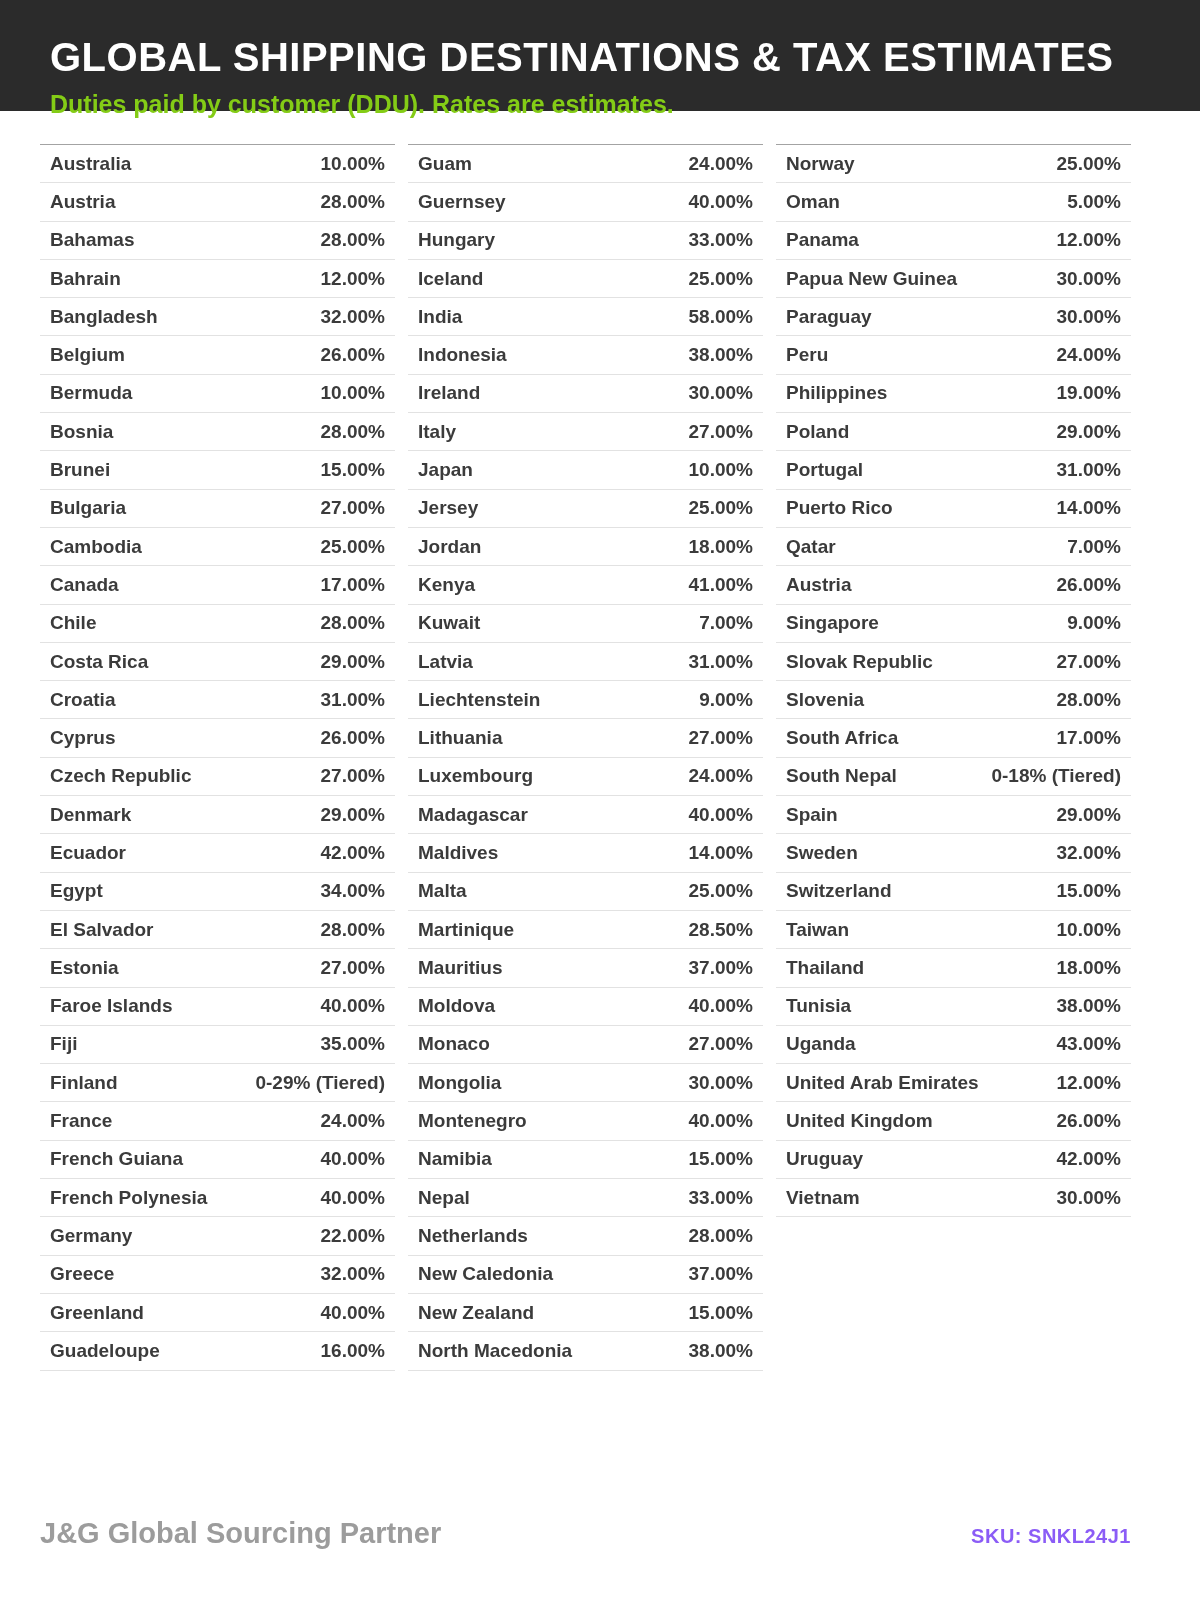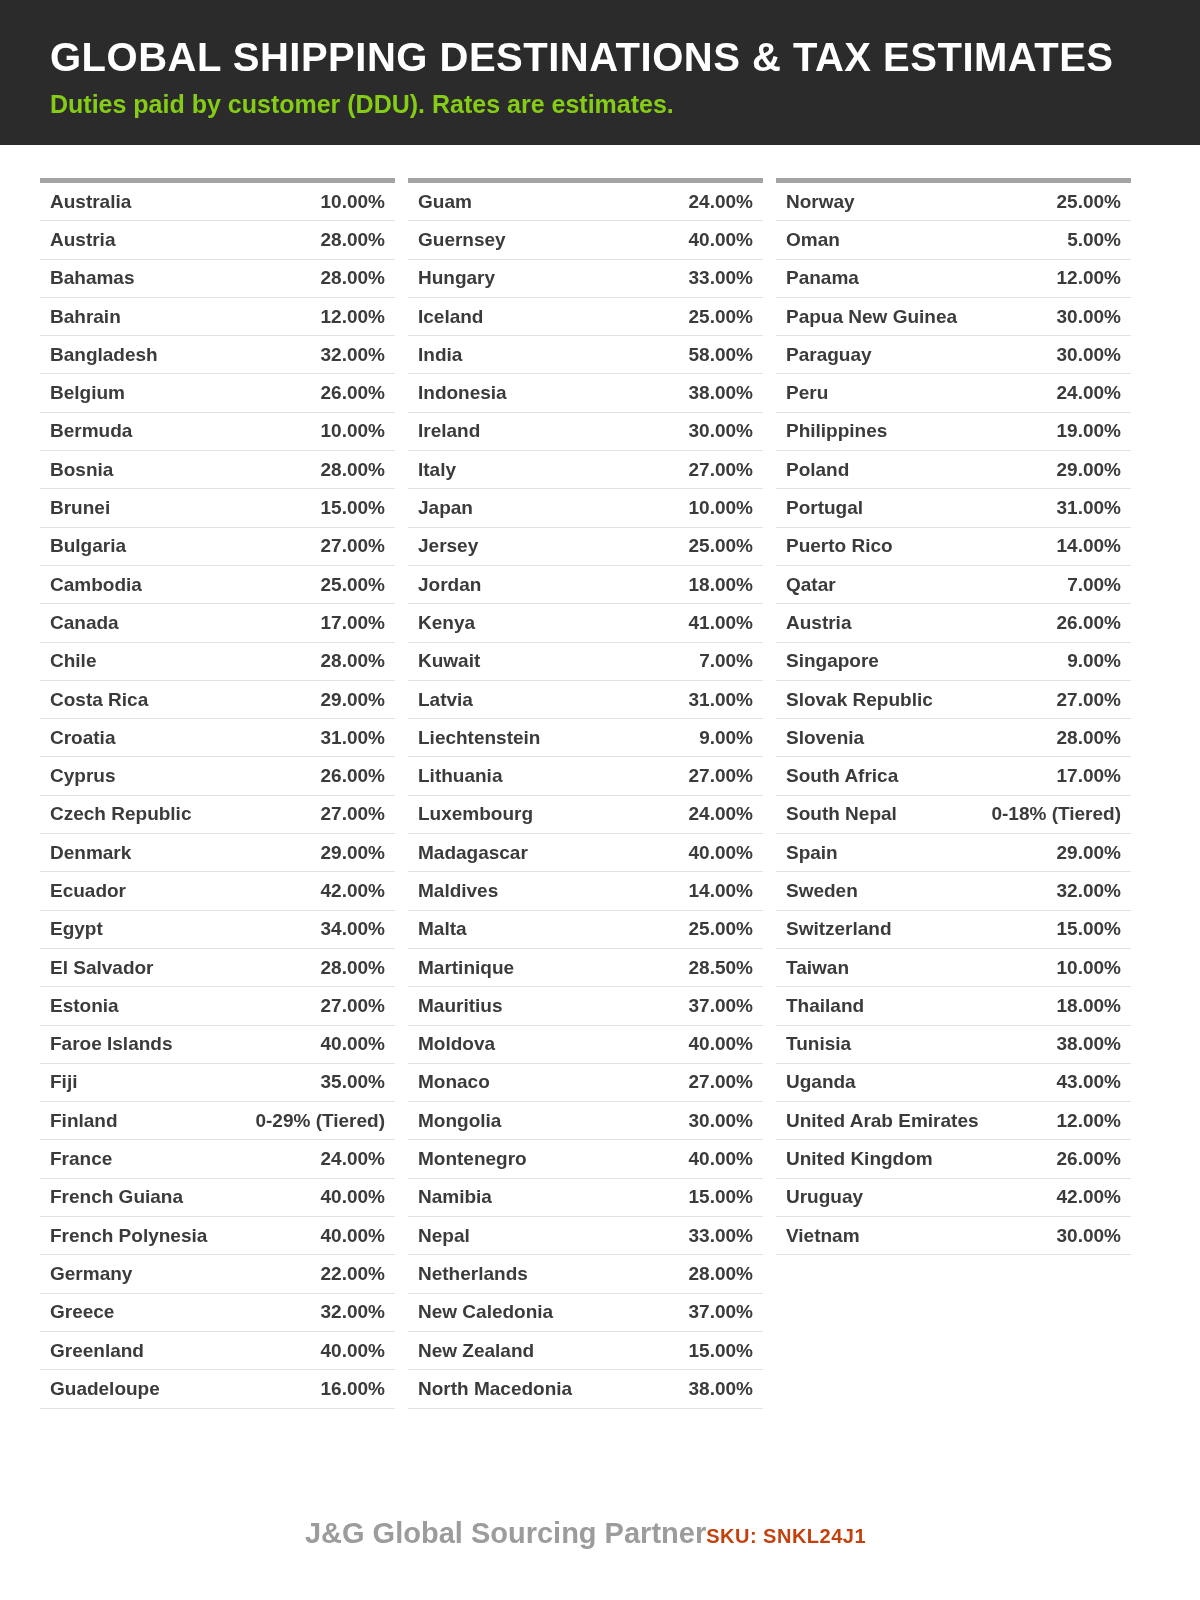--- a/index.html
+++ b/index.html
@@ -5,21 +5,21 @@
   * { margin: 0; padding: 0; box-sizing: border-box; }
   html, body { width: 1200px; height: 1600px; }
   body {
     background: #ffffff;
     font-family: "Liberation Sans", sans-serif;
     position: relative;
     overflow: hidden;
   }
   .header {
     background: #2b2b2b;
-    height: 145px;
+    height: 111px;
     padding: 36px 50px 0 50px;
   }
   .title {
     color: #ffffff;
     font-size: 40px;
     font-weight: 700;
     letter-spacing: 0.5px;
     line-height: 1.05;
     white-space: nowrap;
   }
@@ -29,21 +29,21 @@
     font-weight: 700;
     margin-top: 12px;
   }
   .table {
     display: grid;
     grid-template-columns: repeat(3, 1fr);
     column-gap: 13px;
     margin: 33px 69px 0 40px;
     align-items: start;
   }
-  .col { border-top: 5px solid #a3a3a3; }
+  .col { border-top: 1px solid #a3a3a3; }
   .row {
     display: flex;
     justify-content: space-between;
     align-items: center;
     height: 38.3px;
     border-bottom: 1px solid #e2e2e2;
     padding: 0 10px;
   }
   .country {
     font-weight: 700;
@@ -57,30 +57,30 @@
     color: #3b3b3b;
     white-space: nowrap;
     margin-left: 8px;
   }
   .footer {
     position: absolute;
     left: 40px;
     right: 69px;
     bottom: 50px;
     display: flex;
-    justify-content: center;
+    justify-content: space-between;
     align-items: baseline;
   }
   .brand {
     color: #9c9c9c;
     font-size: 29px;
     font-weight: 700;
   }
   .sku {
-    color: #c2410c;
+    color: #8b5cf6;
     font-size: 20px;
     font-weight: 700;
     letter-spacing: 0.5px;
   }
 </style>
 </head>
 <body>
 
 <header class="header">
   <div class="title">GLOBAL SHIPPING DESTINATIONS &amp; TAX ESTIMATES</div>

